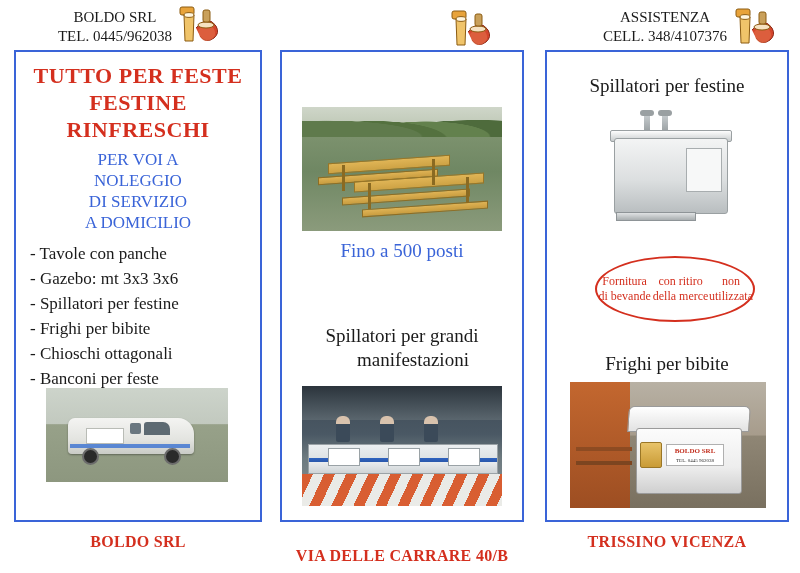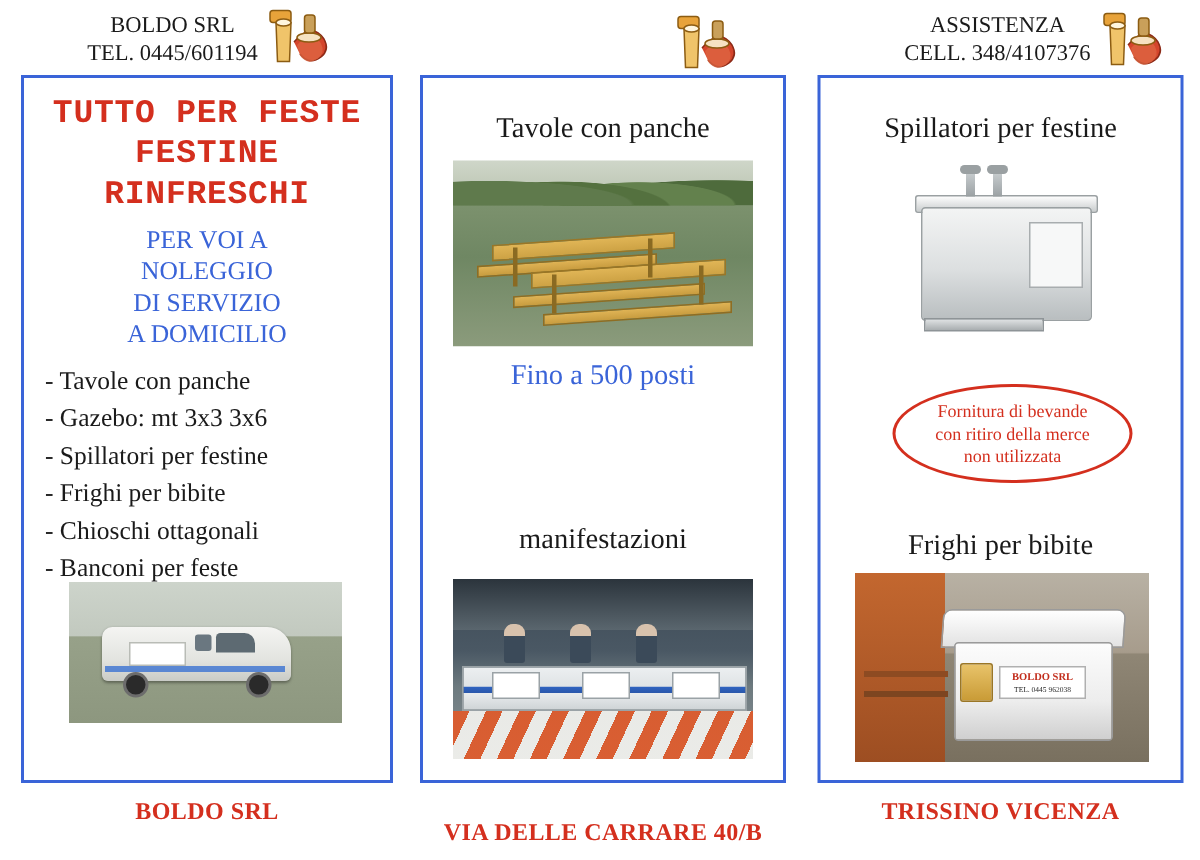--- a/index.html
+++ b/index.html
@@ -64,21 +64,20 @@
 
   
   .p1-title {
     text-align: center;
     color: #d42f1e;
     font-weight: bold;
     font-size: 22px;
     line-height: 27px;
     margin-top: 10px;
     letter-spacing: 0.5px;
-    font-family: Liberation Mono, monospace;
   }
   .p1-sub {
     text-align: center;
     color: #3a64d8;
     font-weight: normal;
     font-size: 17px;
     line-height: 21px;
     margin-top: 6px;
   }
   .p1-list {
@@ -245,21 +244,21 @@
   .oval-note {
     position: absolute;
     left: 595px; top: 256px; width: 156px; height: 62px;
     border: 2px solid #d42f1e;
     border-radius: 50%;
     color: #d42f1e;
     font-size: 12px;
     line-height: 15px;
     text-align: center;
     display: flex;
-    flex-direction: column;
+    flex-direction: row;
     justify-content: center;
     align-items: center;
     font-family: "Liberation Serif", serif;
   }
 
   
   .fridge-photo { left: 570px; top: 382px; width: 196px; height: 126px; }
   .fr-bg {
     position: absolute; inset: 0;
     background: linear-gradient(to bottom, #b8b1a4 0%, #a79c8c 42%, #8f8675 43%, #79705f 100%);
@@ -334,21 +333,21 @@
 </style>
 </head>
 <body>
 
 <div class="page">
 
   <div class="header">
 
     <div class="hdr-block hdr-left">
       <div class="hdr-line">BOLDO SRL</div>
-      <div class="hdr-line">TEL. 0445/601194</div>
+      <div class="hdr-line">TEL. 0445/962038</div>
     </div>
 
     <svg class="jug-icon jug-1" viewBox="0 0 48 44">
       <rect x="4" y="3" width="14" height="8" rx="2" fill="#e8a33a" stroke="#8c5c12"></rect>
       <path d="M8 11 h10 l-1 26 h-8 z" fill="#f0c46a" stroke="#8c5c12"></path>
       <ellipse cx="13" cy="11" rx="5" ry="2.4" fill="#fff6df" stroke="#8c5c12"></ellipse>
       <path d="M20 24 q12 -14 20 -2 q4 7 -2 12 q-8 6 -14 -2" fill="#d4452c" stroke="#8c2a17"></path>
       <path d="M22 26 q10 -11 16 -1 q3 6 -2 10 q-7 5 -12 -2" fill="#e06a45" opacity=".7"></path>
       <ellipse cx="30" cy="21" rx="8" ry="3" fill="#f6e2c2" stroke="#8c5c12"></ellipse>
       <rect x="27" y="6" width="7" height="12" rx="2" fill="#c9a05a" stroke="#8c5c12"></rect>
@@ -410,23 +409,23 @@
       <div class="van-window"></div>
       <div class="van-window2"></div>
       <div class="van-logo"></div>
       <div class="van-stripe"></div>
       <div class="wheel wheel-f"></div>
       <div class="wheel wheel-r"></div>
     </div>
   </div>
 
   <div class="panel panel-2">
-    <div class="panel-heading" style="top:22px;">Tavole con panche</div>
     <div class="blue-text" style="top:188px;">Fino a 500 posti</div>
-    <div class="panel-heading" style="top:296px;">manifestazioni</div>
+    <div class="panel-heading" style="top:272px;">Spillatori per grandi</div>
+    <div class="panel-heading" style="top:296px;padding-left:11px;">manifestazioni</div>
   </div>
 
   <div class="photo tables-photo">
     <div class="photo-inner">
       <div class="tb-bg"></div>
       <div class="tb-trees"></div>
       <div class="tb-bench b1"></div>
       <div class="tb-table t1"></div>
       <div class="tb-bench b2"></div>
       <div class="tb-table t2"></div>

